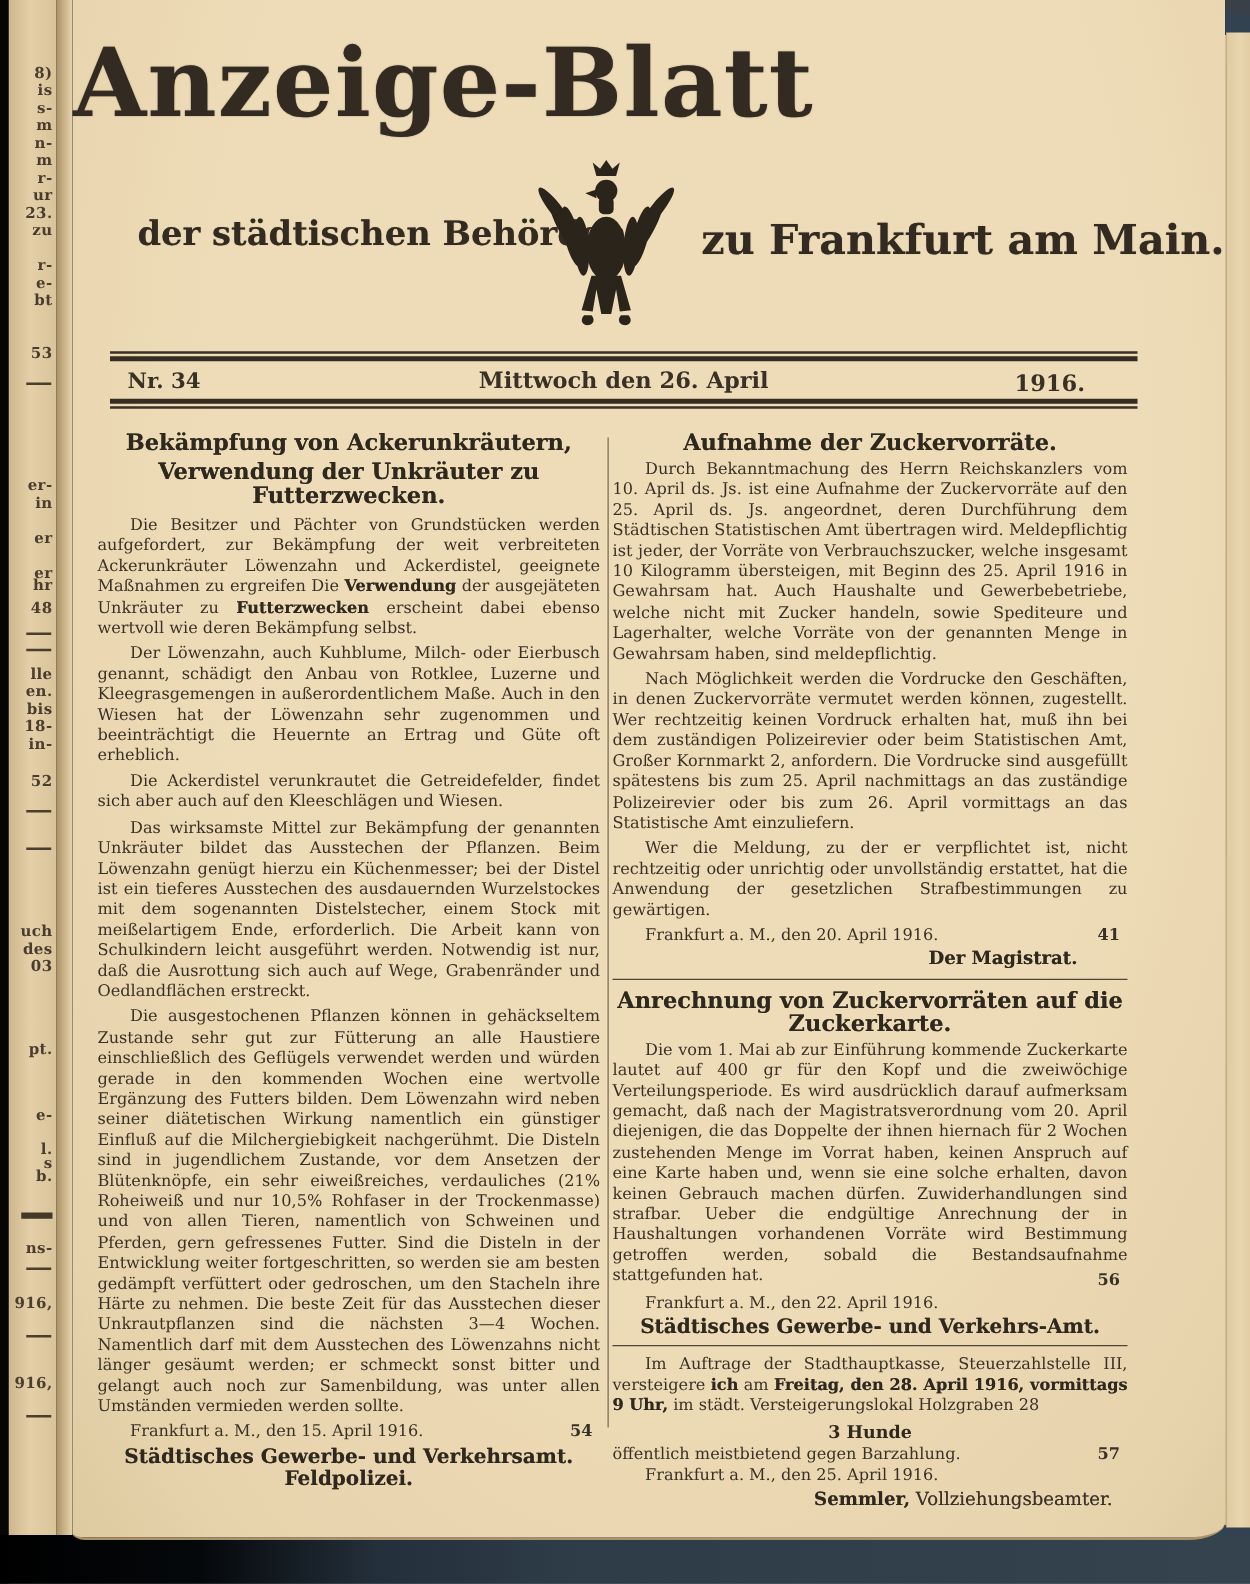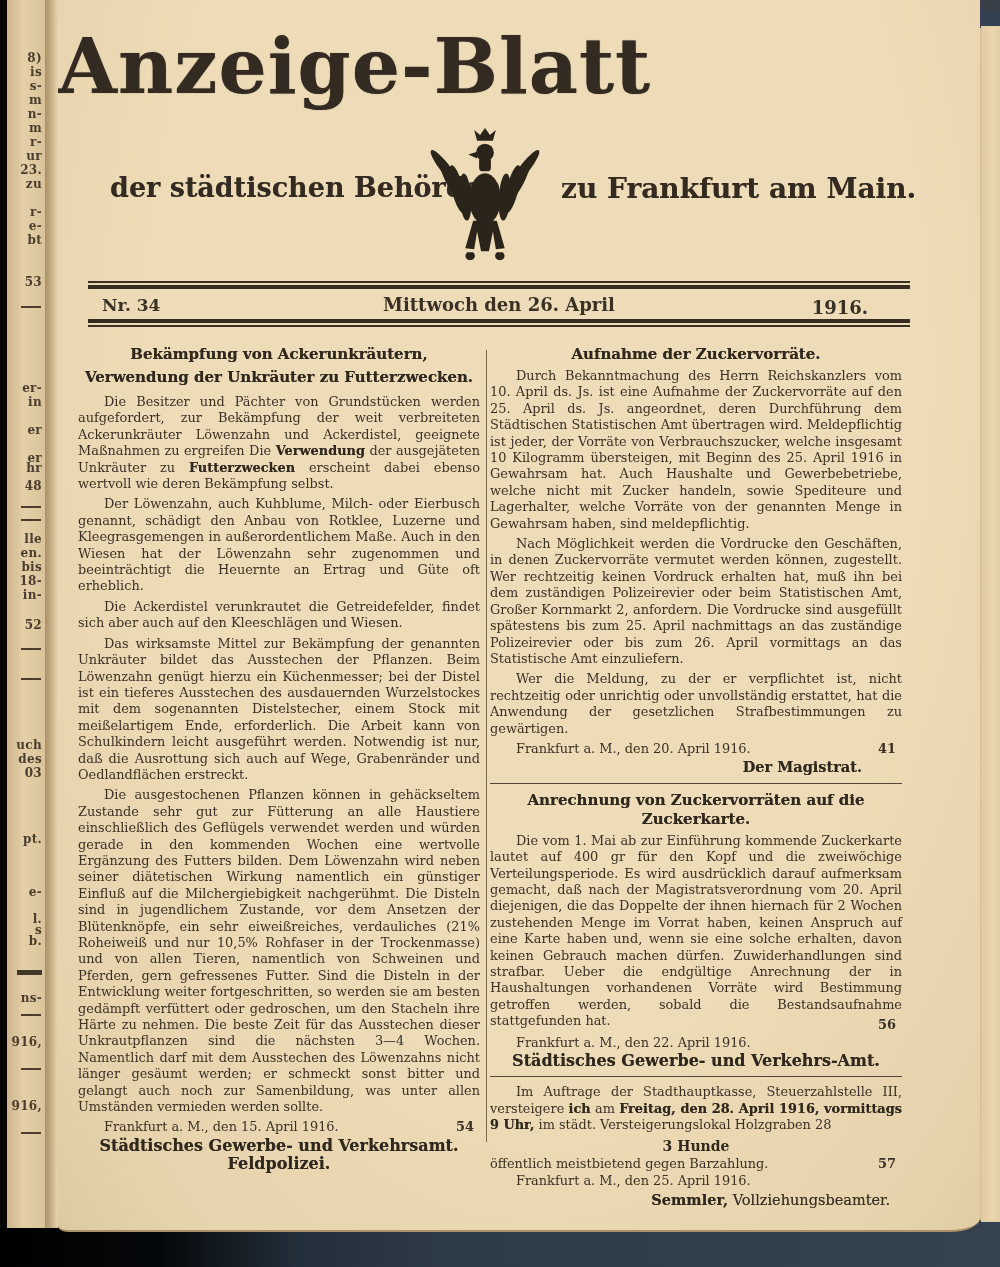--- a/index.html
+++ b/index.html
@@ -31,39 +31,39 @@
   
   .page{position:absolute;left:58px;top:0;width:922px;height:1230px;overflow:hidden;
     background:radial-gradient(ellipse at 52% 30%,#eedcb8 55%,#e6d2ab 88%,#decaa0 100%);
     border-bottom:2px solid #ab9068;
     border-bottom-left-radius:10px 6px;border-bottom-right-radius:30px 14px;}
   .title{position:absolute;top:22px;left:0;width:880px;text-align:left;
     font-size:76px;font-weight:bold;color:#332b21;letter-spacing:1px;
     text-shadow:0 0 1px rgba(51,43,33,.6);}
   .subtitle-left{position:absolute;top:172px;left:52px;font-size:27px;font-weight:bold;
     color:#332b21;text-shadow:0 0 .6px rgba(51,43,33,.55);}
-  .subtitle-right{position:absolute;top:172px;left:503px;font-size:28px;font-weight:bold;
+  .subtitle-right{position:absolute;top:172px;left:503px;font-size:33px;font-weight:bold;
     color:#332b21;text-shadow:0 0 .6px rgba(51,43,33,.55);}
   .eagle{position:absolute;top:128px;left:366px;width:122px;height:138px;}
   
   .date-band{position:absolute;top:281px;left:30px;width:822px;}
   .rl-thin{height:2px;background:#3a3126;}
   .rl-thick{height:4px;background:#352d23;}
   .gap2{height:2px;}
   .date-row{position:relative;height:30px;}
   .date-no{position:absolute;left:14px;top:6px;font-size:17px;font-weight:bold;}
   .date-mid{position:absolute;left:0;width:100%;top:5px;text-align:center;font-size:18px;font-weight:bold;}
   .date-year{position:absolute;right:42px;top:8px;font-size:18px;font-weight:bold;}
   
   .col{position:absolute;top:345px;font-size:12.9px;line-height:16.4px;text-align:justify;}
   .col-left{left:20px;width:402px;}
   .col-right{left:432px;width:412px;}
   .divider{position:absolute;left:428px;top:350px;height:792px;width:0;
     border-left:1.5px solid rgba(58,47,35,.65);}
-  h3.art-head{margin:0 0 4px;font-size:15px;line-height:19px;text-align:center;
+  h3.art-head{margin:0 0 4px;font-size:18px;line-height:19px;text-align:center;
     color:#2f281e;text-shadow:0 0 .5px rgba(47,40,30,.7);}
   h3.art-head.two{margin-bottom:7px;}
   .body-p{margin:0 0 4px;text-indent:26px;}
   .body-p:last-of-type{margin-bottom:0;}
   b,.bld{color:#2f281e;text-shadow:0 0 .5px rgba(47,40,30,.65);}
   .dateline{margin:1px 0 0;text-indent:26px;}
   .doc-num{float:right;margin-right:6px;font-weight:bold;}
   .num-pull{text-align:right;margin:-16.4px 6px 0 0;font-weight:bold;}
   .sig-center{margin:2px 0 0;text-align:center;font-weight:bold;font-size:16px;
     color:#2f281e;text-shadow:0 0 .5px rgba(47,40,30,.65);}

